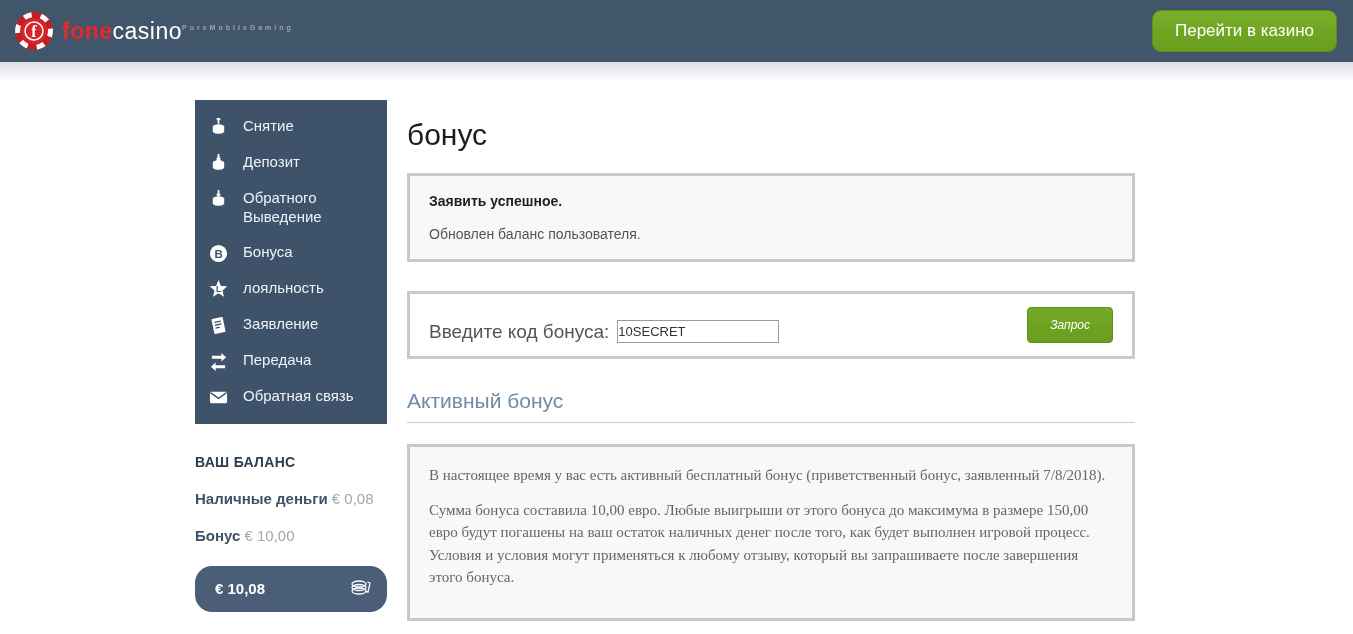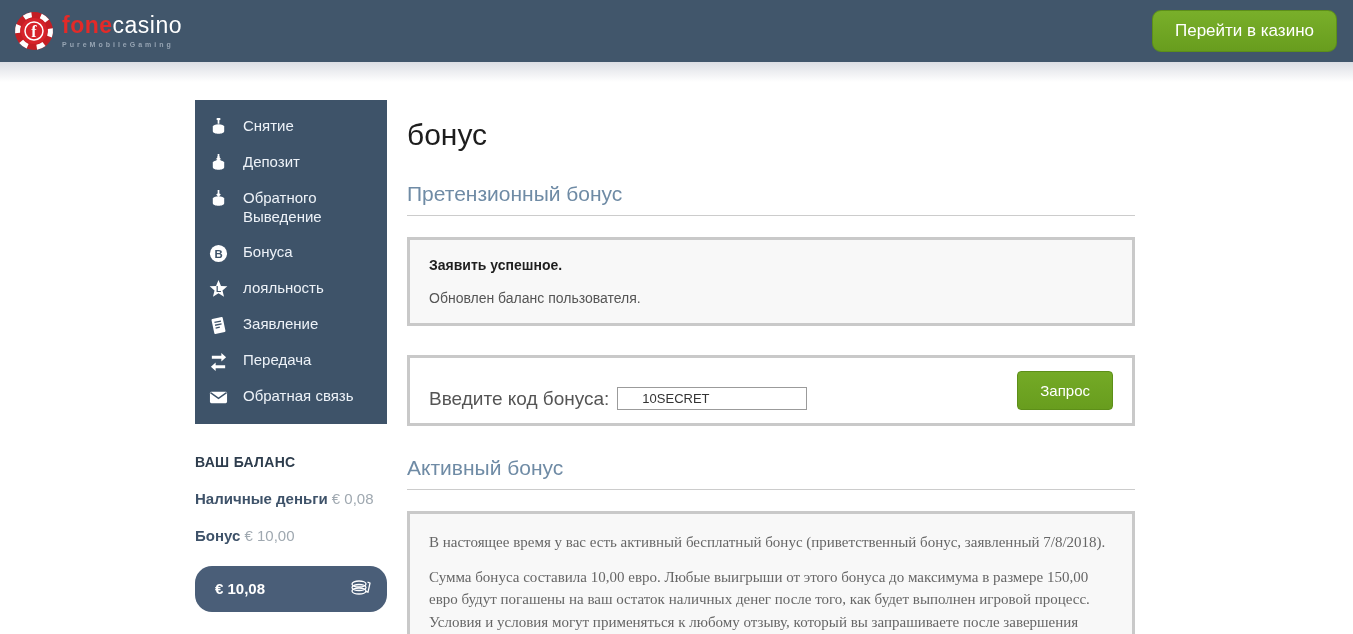--- a/index.html
+++ b/index.html
@@ -10,21 +10,21 @@
   }
 
   
   .header {
     height: 62px; background: #41566b;
     display: flex; align-items: center; justify-content: space-between;
     padding: 0 16px 0 14px;
   }
   .logo { display: flex; align-items: center; cursor: pointer; }
   .logo-chip { width: 40px; height: 40px; margin-right: 8px; }
-  .logo-textblock { display: flex; flex-direction: column; line-height: 1; justify-content: flex-end; }
+  .logo-textblock { display: flex; flex-direction: row; line-height: 1; justify-content: flex-end; }
   .logo-line { font-size: 23px; font-weight: bold; letter-spacing: 0.5px; }
   .logo-first { color: #e32a28; }
   .logo-second { color: #ffffff; font-weight: normal; }
   .logo-tagline {
     font-size: 7px; color: #97a5b4; letter-spacing: 3px; margin-top: 4px;
     font-weight: bold;
   }
   .header-cta {
     background: linear-gradient(#79af2a, #689d1e);
     border: 1px solid #5d8f19; border-radius: 9px;
@@ -76,31 +76,32 @@
   .alert-title { font-size: 14px; font-weight: bold; color: #1f1f1f; }
   .alert-message { font-size: 14px; color: #555555; margin-top: 17px; }
 
   .claim-box {
     border: 3px solid #c9c9c9; background: #ffffff;
     margin-top: 29px; padding: 13px 19px 13px 19px;
     display: flex; align-items: flex-end;
   }
   .claim-label { font-size: 19px; color: #555555; }
   .claim-input {
-    width: 190px; margin-left: 8px; padding: 3px 24px;
+    width: 162px; margin-left: 8px; padding: 3px 0;
     font-size: 13px; color: #333333;
     border: 1px solid #9b9b9b; border-radius: 0;
     font-family: "Liberation Sans", sans-serif;
   }
   .claim-submit {
     margin-left: auto;
     background: linear-gradient(#74aa26, #689d1e);
     border: 1px solid #5d8f19; border-radius: 4px;
-    color: #fff; font-size: 15px; padding: 10px 22px; cursor: pointer;
-    font-family: "Liberation Sans", sans-serif;
+    color: #fff; font-size: 12px; padding: 10px 22px; cursor: pointer;
+    font-family: "Liberation Sans", sans-serif;
+    font-style: italic;
   }
 
   .active-box p { font-size: 15px; color: #666666; line-height: 1.5; margin-bottom: 12px; font-family: Liberation Serif, serif; }
 </style>
 </head>
 <body>
 
 <div class="header">
   <div class="logo">
     <div class="logo-chip">
@@ -237,21 +238,20 @@
           </svg>
         </span>
       </div>
     </div>
 
   </div>
 
   <div class="main">
     <h1 class="page-title">бонус</h1>
 
-    <h2 class="section-heading">Претензионный бонус</h2>
 
     <div class="box">
       <div class="alert-title">Заявить успешное.</div>
       <div class="alert-message">Обновлен баланс пользователя.</div>
     </div>
 
     <div class="claim-box">
       <label class="claim-label">Введите код бонуса:</label>
       <input class="claim-input" type="text" value="10SECRET" style="">
       <button class="claim-submit">Запрос</button>

